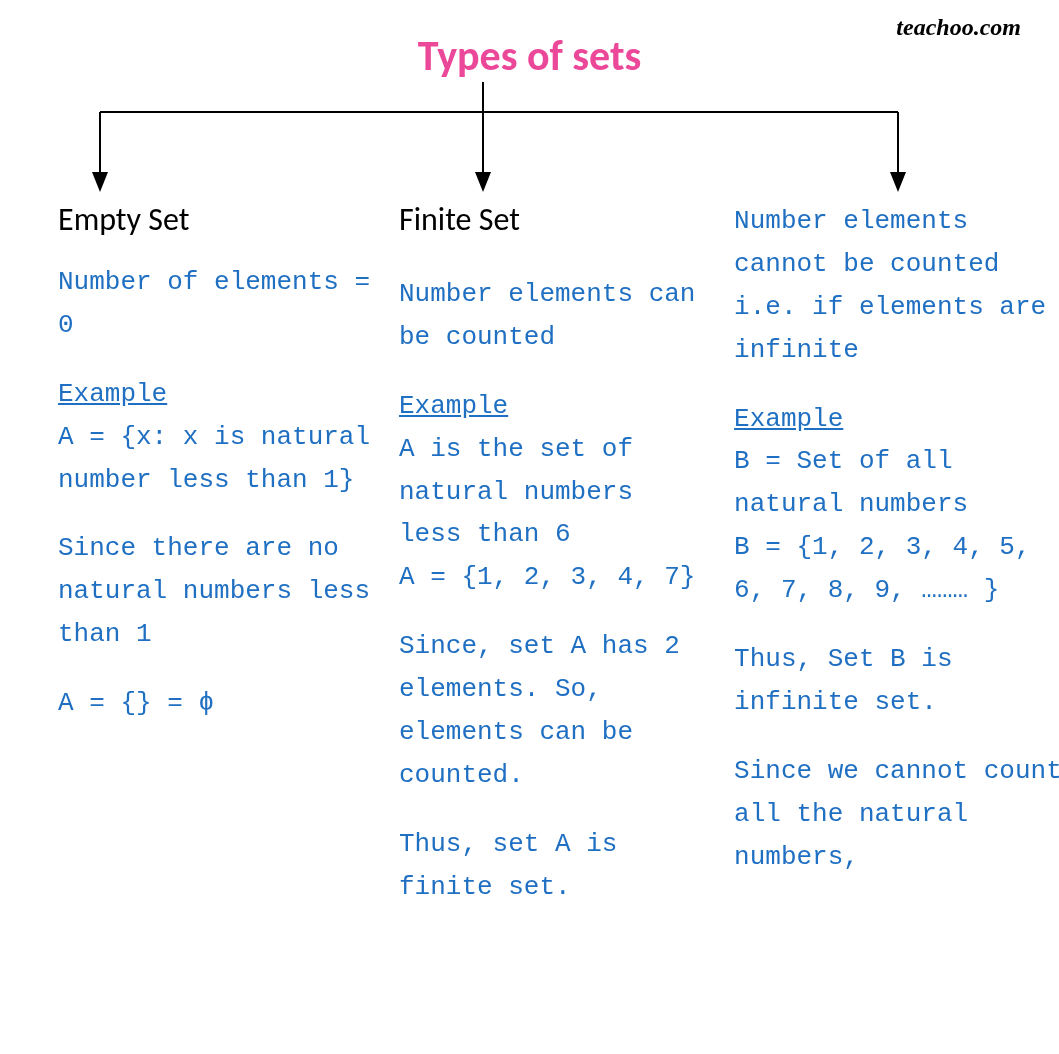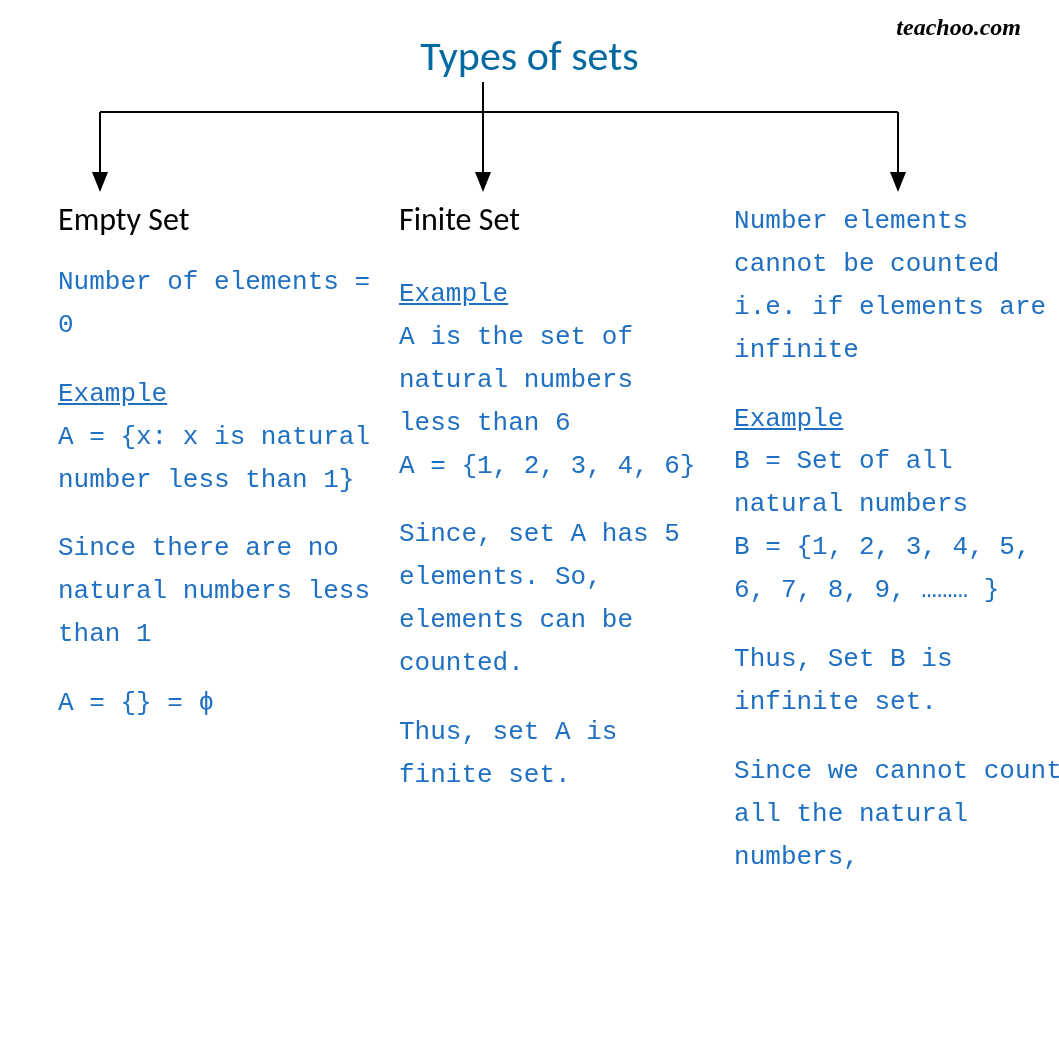--- a/index.html
+++ b/index.html
@@ -20,22 +20,22 @@
     font-weight: bold;
     font-style: italic;
     color: #000;
   }
   .title {
     position: absolute;
     top: 30px;
     left: 50%;
     transform: translateX(-50%);
     font-size: 42px;
-    font-weight: normal;
-    color: #0369a1;
+    font-weight: bold;
+    color: #ec4899;
     white-space: nowrap;
   }
   svg.tree {
     position: absolute;
     top: 82px;
     left: 0;
     width: 1059px;
     height: 120px;
   }
   .columns {
@@ -105,24 +105,25 @@
       <p class="tight"><span class="example-label">Example</span></p>
       <p>A = {x: x is natural number less than 1}</p>
       <p>Since there are no natural numbers less than 1</p>
       <p>A = {} = ϕ</p>
     </div>
   </div>
 
   <div class="col finite">
     <div class="col-heading">Finite Set</div>
     <div class="bodytext">
+      <p>Number elements can be counted</p>
       <p class="tight"><span class="example-label">Example</span></p>
       <p class="tight">A is the set of natural numbers less than 6</p>
-      <p>A = {1, 2, 3, 4, 6}</p>
-      <p>Since, set A has 5 elements. So, elements can be counted.</p>
+      <p>A = {1, 2, 3, 4, 7}</p>
+      <p>Since, set A has 2 elements. So, elements can be counted.</p>
       <p>Thus, set A is finite set.</p>
     </div>
   </div>
 
   <div class="col infinite">
     <div class="bodytext">
       <p>Number elements cannot be counted i.e. if elements are infinite</p>
       <p class="tight"><span class="example-label">Example</span></p>
       <p class="tight">B = Set of all natural numbers</p>
       <p>B = {1, 2, 3, 4, 5, 6, 7, 8, 9, ……… }</p>

